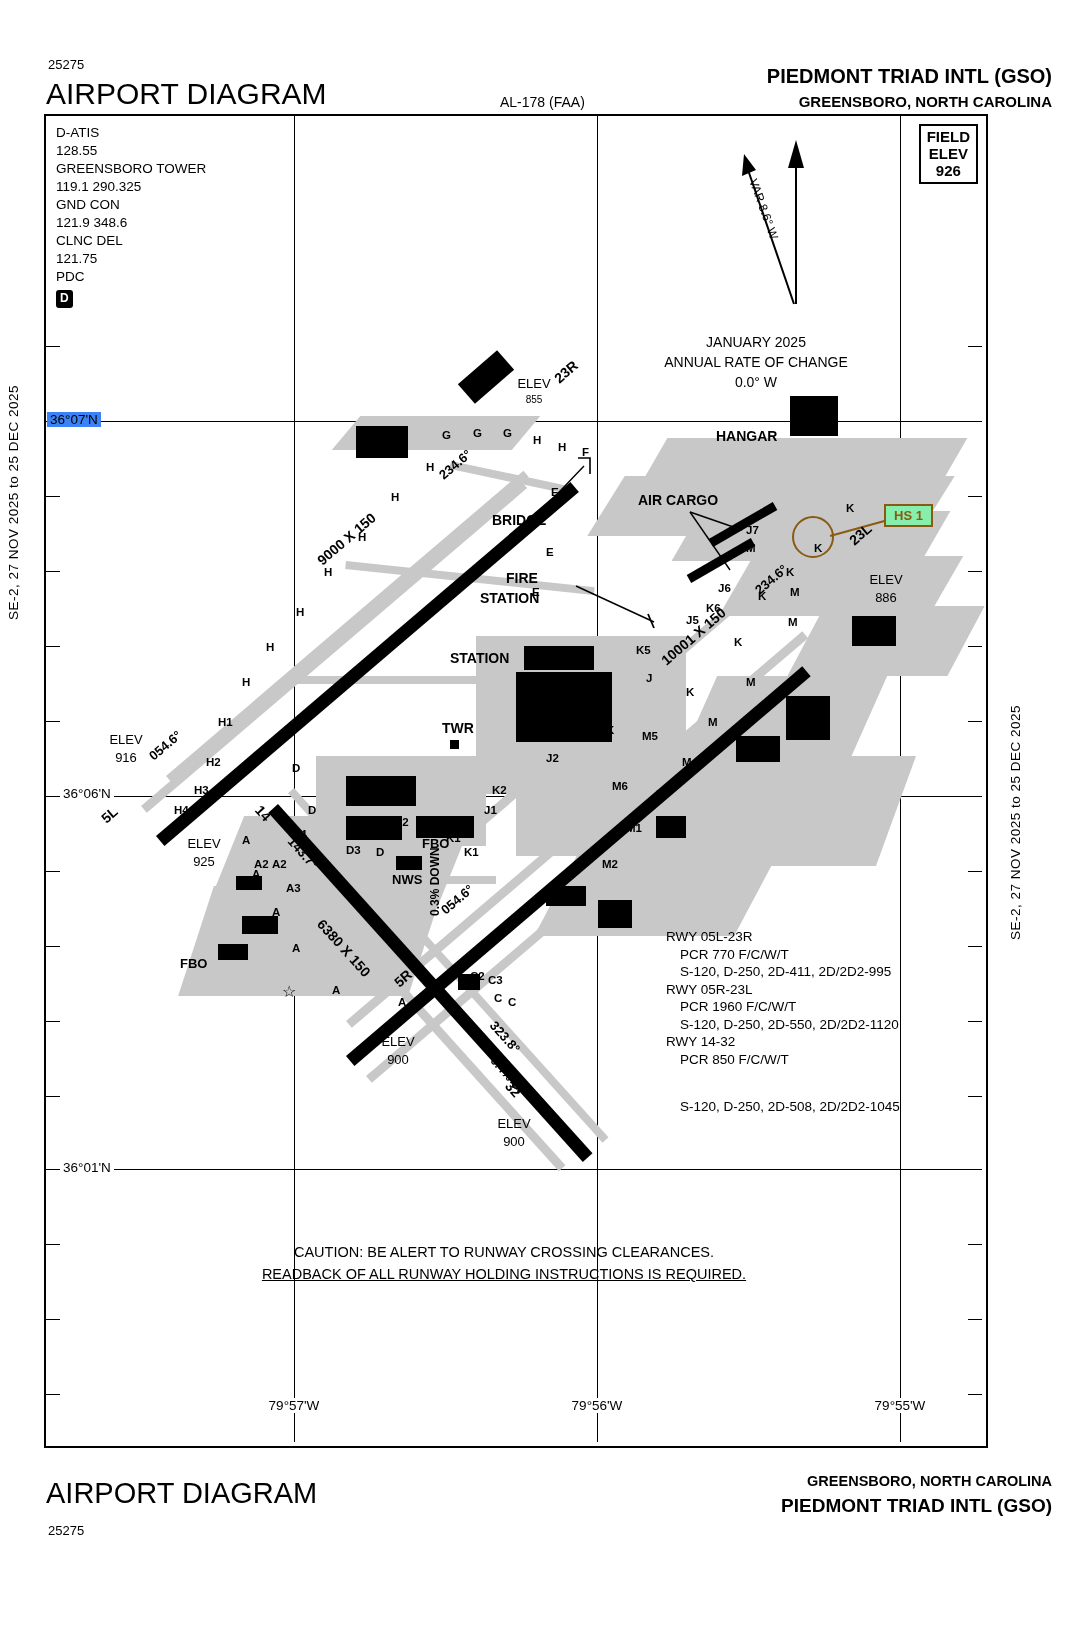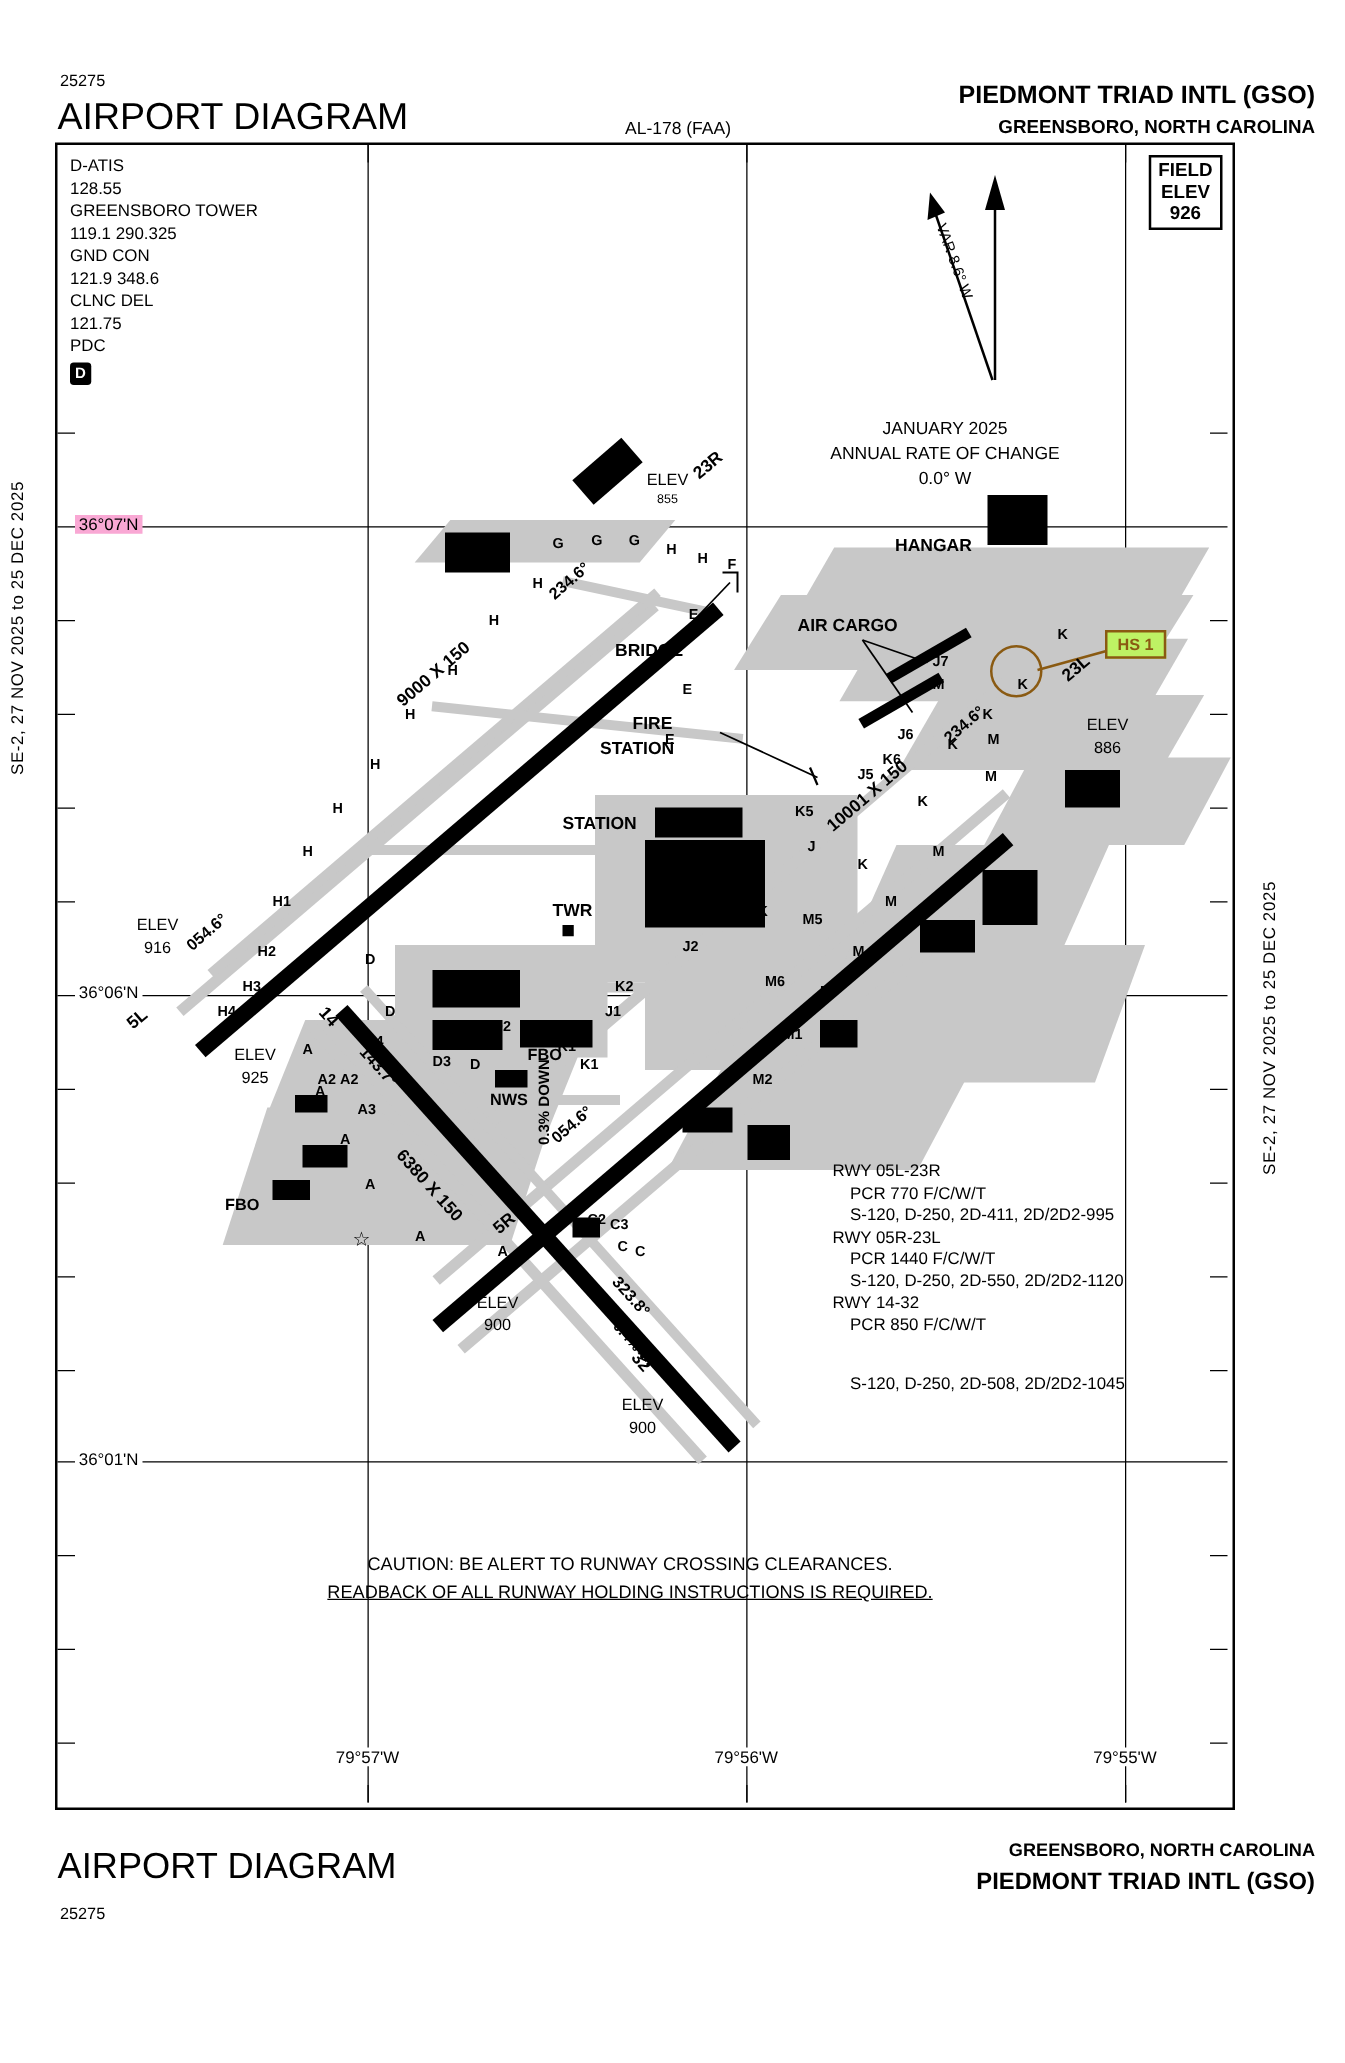--- a/index.html
+++ b/index.html
@@ -13,21 +13,21 @@
   #frame{position:absolute;left:44px;top:114px;width:940px;height:1330px;border:2px solid #000;}
   #innerplot{position:absolute;left:0;top:0;right:0;bottom:0;}
   .gridline{position:absolute;background:#000;}
   .tick{position:absolute;background:#000;}
   .apron{position:absolute;background:#c8c8c8;}
   .rwy{position:absolute;background:#000;transform-origin:0 0;}
   .twy{position:absolute;background:#c8c8c8;transform-origin:0 0;}
   .bld{position:absolute;background:#000;}
   .lbl{position:absolute;font-size:12px;white-space:pre;}
   .hsbox{position:absolute;border:2px solid #8a5a12;color:#8a5a12;font-weight:bold;
-         font-size:13px;padding:2px 8px;background:#bef264;}
+         font-size:13px;padding:2px 8px;background:#86efac;}
   .hscircle{position:absolute;border:2px solid #8a5a12;border-radius:50%;}
   .fieldbox{position:absolute;border:2px solid #000;text-align:center;font-size:15px;
             font-weight:bold;line-height:1.12;padding:3px 6px;background:#fff;}
   .sidebar{position:absolute;font-size:13.5px;letter-spacing:.5px;}
   .pdc{display:inline-block;background:#000;color:#fff;font-weight:bold;font-size:12px;
        padding:1px 4px;border-radius:3px;}
 </style>
 </head>
 <body>
 
@@ -296,31 +296,31 @@
           <div class="lbl bold" style="left: 520px; top: 772px; font-size: 11.5px;">M4</div>
           <div class="lbl bold" style="left: 596px; top: 614px; font-size: 11.5px;">M5</div>
           <div class="lbl bold" style="left: 566px; top: 664px; font-size: 11.5px;">M6</div>
         </div>
 
       <div class="abs" style="left:620px;top:812px;font-size:13.5px;line-height:1.3;">
         <div>RWY 05L-23R</div>
         <div style="padding-left:14px;">PCR 770 F/C/W/T</div>
         <div style="padding-left:14px;">S-120, D-250, 2D-411, 2D/2D2-995</div>
         <div>RWY 05R-23L</div>
-        <div style="padding-left:14px;">PCR 1440 F/C/W/T</div>
+        <div style="padding-left:14px;">PCR 1960 F/C/W/T</div>
         <div style="padding-left:14px;">S-120, D-250, 2D-550, 2D/2D2-1120</div>
         <div>RWY 14-32</div>
         <div style="padding-left:14px;">PCR 850 F/C/W/T</div>
         <div style="padding-left:14px;margin-top:30px;">S-120, D-250, 2D-508, 2D/2D2-1045</div>
       </div>
 
       <div class="lbl ctr" style="left:48px;top:1128px;width:820px;font-size:14.5px;">CAUTION: BE ALERT TO RUNWAY CROSSING CLEARANCES.</div>
       <div class="lbl ctr" style="left:48px;top:1150px;width:820px;font-size:14.5px;text-decoration:underline;">READBACK OF ALL RUNWAY HOLDING INSTRUCTIONS IS REQUIRED.</div>
 
-      <div class="lbl" style="left:14px;top:296px;font-size:13.5px;background:#f9a8d4;padding:0 3px;">36°07'N</div>
+      <div class="lbl" style="left:1px;top:296px;font-size:13.5px;background:#3b82f6;padding:0 3px;">36°07'N</div>
       <div class="lbl" style="left:14px;top:670px;font-size:13.5px;background:#fff;padding:0 3px;">36°06'N</div>
       <div class="lbl" style="left:14px;top:1044px;font-size:13.5px;background:#fff;padding:0 3px;">36°01'N</div>
       <div class="lbl ctr" style="left:198px;top:1282px;width:100px;font-size:13.5px;background:#fff;">79°57'W</div>
       <div class="lbl ctr" style="left:501px;top:1282px;width:100px;font-size:13.5px;background:#fff;">79°56'W</div>
       <div class="lbl ctr" style="left:804px;top:1282px;width:100px;font-size:13.5px;background:#fff;">79°55'W</div>
 
       <div class="abs" style="left:10px;top:8px;font-size:13.5px;line-height:1.33;">
         <div>D-ATIS</div>
         <div>128.55</div>
         <div>GREENSBORO TOWER</div>

